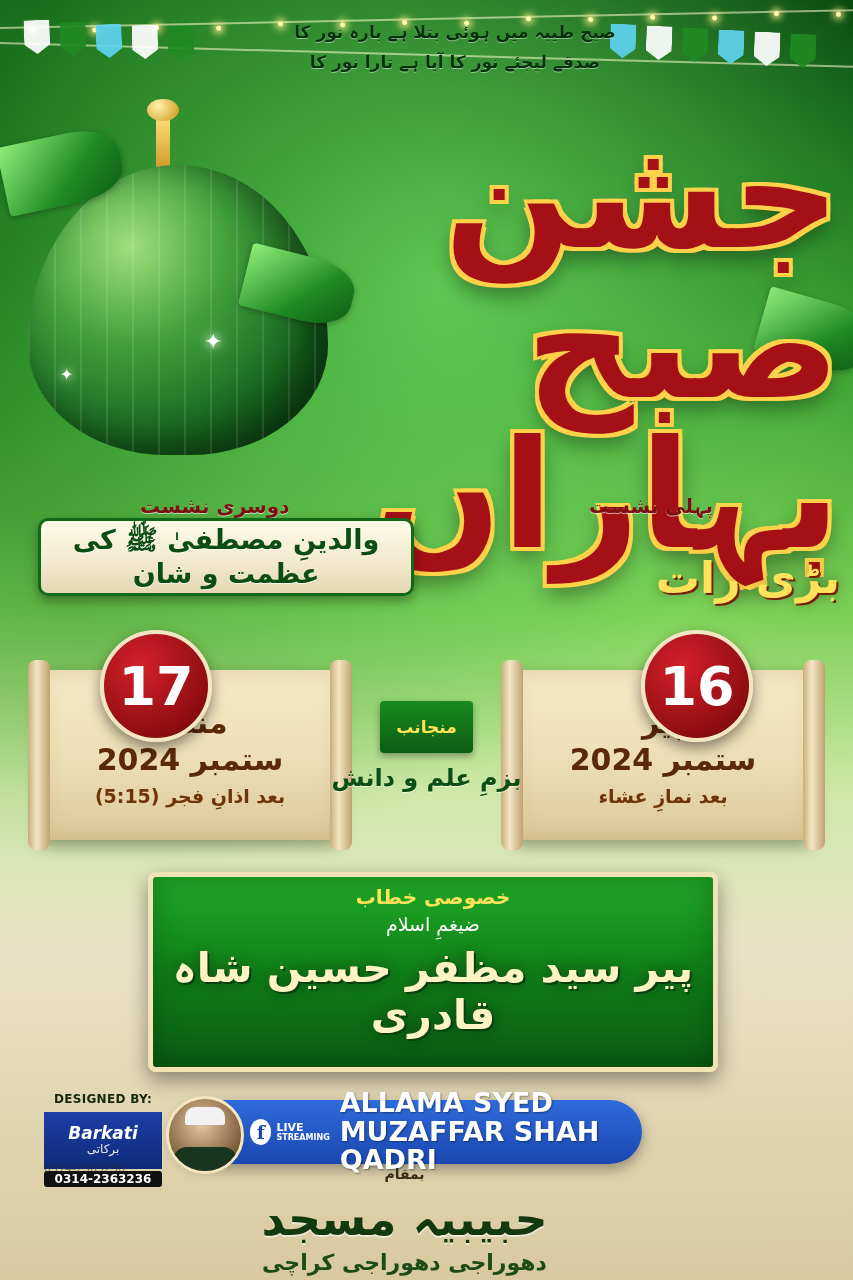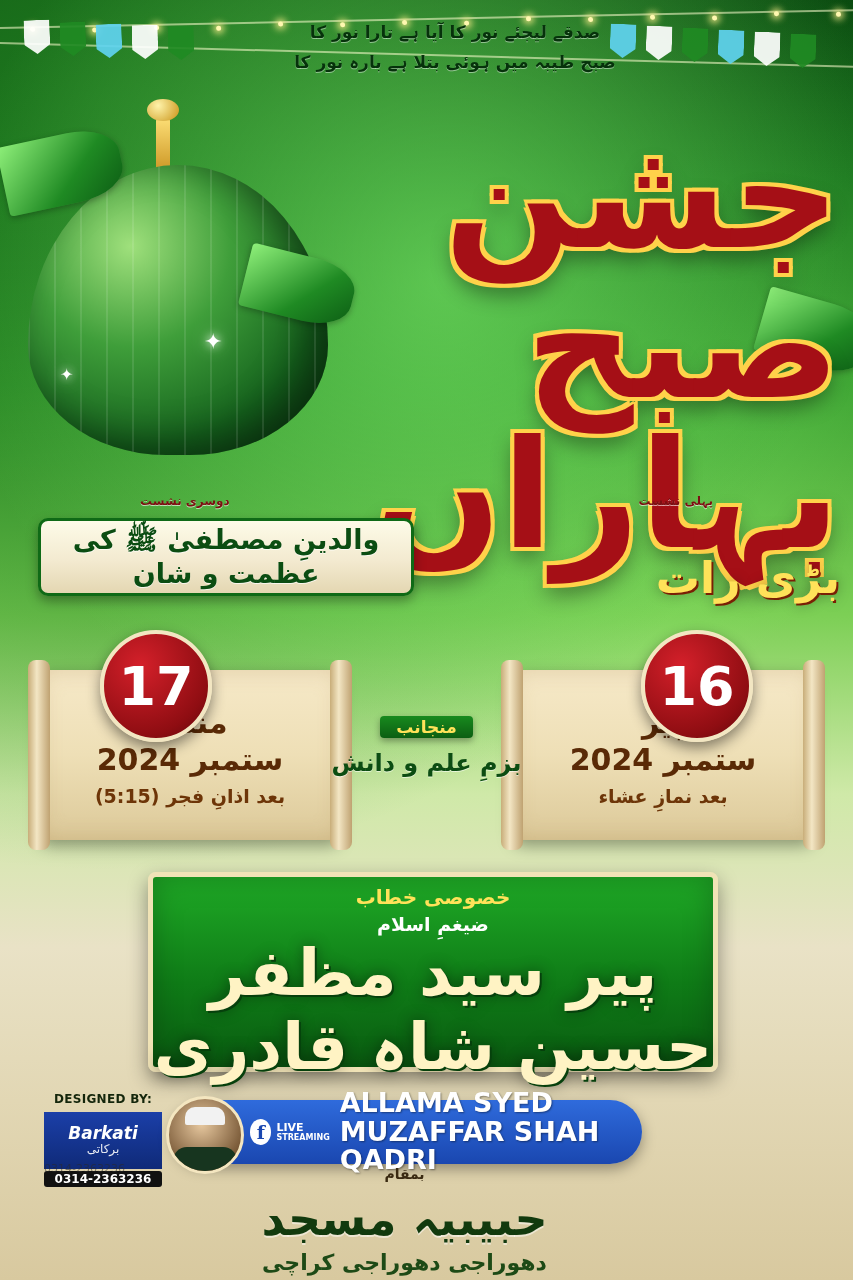--- a/index.html
+++ b/index.html
@@ -106,21 +106,21 @@
     direction:rtl;
   }
   .session.right{right:8px;}
   .session.left{left:8px;}
   .session-text{
     font-size:27px;font-weight:bold;color:#0b4d12;
     text-shadow:0 1px 0 rgba(255,255,255,.7);
     padding:0 10px;text-align:center;line-height:1.25;
   }
   .session-tag{
-    position:absolute;top:-6px;font-size:12px;font-weight:bold;color:#7d0f12;
+    position:absolute;top:-6px;font-size:20px;font-weight:bold;color:#7d0f12;
     direction:rtl;text-shadow:0 1px 0 rgba(255,255,255,.6);
   }
   .tag-right{right:110px;}
   .tag-left{left:110px;}
   
   .scrolls{position:absolute;top:630px;left:20px;width:813px;height:230px;}
   .scroll{
     position:absolute;top:40px;width:300px;height:170px;
     background:linear-gradient(180deg,#f6e9c8 0%,#eedfb6 50%,#dcc999 100%);
     border-radius:10px;
@@ -156,43 +156,43 @@
   .badge-left{left:80px;}
   .mid-banner{
     position:absolute;left:50%;transform:translateX(-50%);
     top:58px;width:200px;height:120px;
     display:flex;flex-direction:column;align-items:center;justify-content:center;
     direction:rtl;
   }
   .mid-top{
     background:linear-gradient(180deg,#188a1e,#0c5e12);
     color:#ffe259;font-weight:bold;font-size:17px;
-    padding:1px 16px;border-radius:4px;box-shadow:0 3px 7px rgba(0,0,0,.35);
+    padding:16px 16px;border-radius:4px;box-shadow:0 3px 7px rgba(0,0,0,.35);
   }
   .mid-text{
     margin-top:10px;font-size:24px;font-weight:bold;color:#0c4d12;
     text-align:left;line-height:1.3;text-shadow:0 1px 0 rgba(255,255,255,.55);
   }
   
   .speaker-panel{
     position:absolute;top:872px;left:148px;width:560px;height:190px;
     background:linear-gradient(180deg,#1faa26 0%,#0f7c17 55%,#0a5c11 100%);
     border:5px solid #f0e3b6;
     border-radius:8px;
     box-shadow:0 8px 20px rgba(0,0,0,.4), inset 0 0 30px rgba(0,0,0,.25);
     direction:rtl;text-align:center;
   }
   .speaker-tag{
     margin-top:8px;font-size:20px;font-weight:bold;color:#ffe259;
   }
   .speaker-title{
-    margin-top:4px;font-size:19px;font-weight:bold;color:#ffffff;
+    margin-top:4px;font-size:19px;font-weight:normal;color:#ffffff;
   }
   .speaker-name{
-    margin-top:2px;font-size:64px;font-weight:bold;color:#fff3c4;
+    margin-top:10px;font-size:41px;font-weight:bold;color:#fff3c4;
     text-shadow:2px 2px 0 #06400c, 0 0 16px rgba(0,0,0,.45);
     line-height:1.15;
   }
   
   .designer{
     position:absolute;left:44px;top:1092px;width:118px;height:68px;
     text-align:center;
   }
   .designer-label{font-size:12px;font-weight:bold;color:#14260b;letter-spacing:.3px;}
   .designer-badge{
@@ -292,22 +292,22 @@
     <div class="flag" style="left:168px;top:26px;background:#1f8a23;transform:rotate(-1deg)"></div>
     <div class="flag" style="left:610px;top:24px;background:#5fd3f0;transform:rotate(2deg)"></div>
     <div class="flag" style="left:646px;top:26px;background:#ffffff;transform:rotate(2deg)"></div>
     <div class="flag" style="left:682px;top:28px;background:#1f8a23;transform:rotate(2deg)"></div>
     <div class="flag" style="left:718px;top:30px;background:#5fd3f0;transform:rotate(2deg)"></div>
     <div class="flag" style="left:754px;top:32px;background:#ffffff;transform:rotate(2deg)"></div>
     <div class="flag" style="left:790px;top:34px;background:#1f8a23;transform:rotate(2deg)"></div>
   </div>
 
   <div class="couplet">
+    <div>صبح طیبہ میں ہوئی بتلا ہے بارہ نور کا</div>
     <div>صدقے لیجئے نور کا آیا ہے تارا نور کا</div>
-    <div>صبح طیبہ میں ہوئی بتلا ہے بارہ نور کا</div>
   </div>
 
   <div class="dome-wrap">
     <div class="finial"></div>
     <div class="dome">
       <div class="dome-rib"></div>
     </div>
     <div class="gf" style="left:-6px;top:30px;width:120px;height:70px;transform:rotate(-12deg);"></div>
     <div class="gf" style="left:236px;top:150px;width:110px;height:64px;transform:rotate(14deg);"></div>
     <span class="sparkle" style="left:196px;top:226px;">✦</span>

